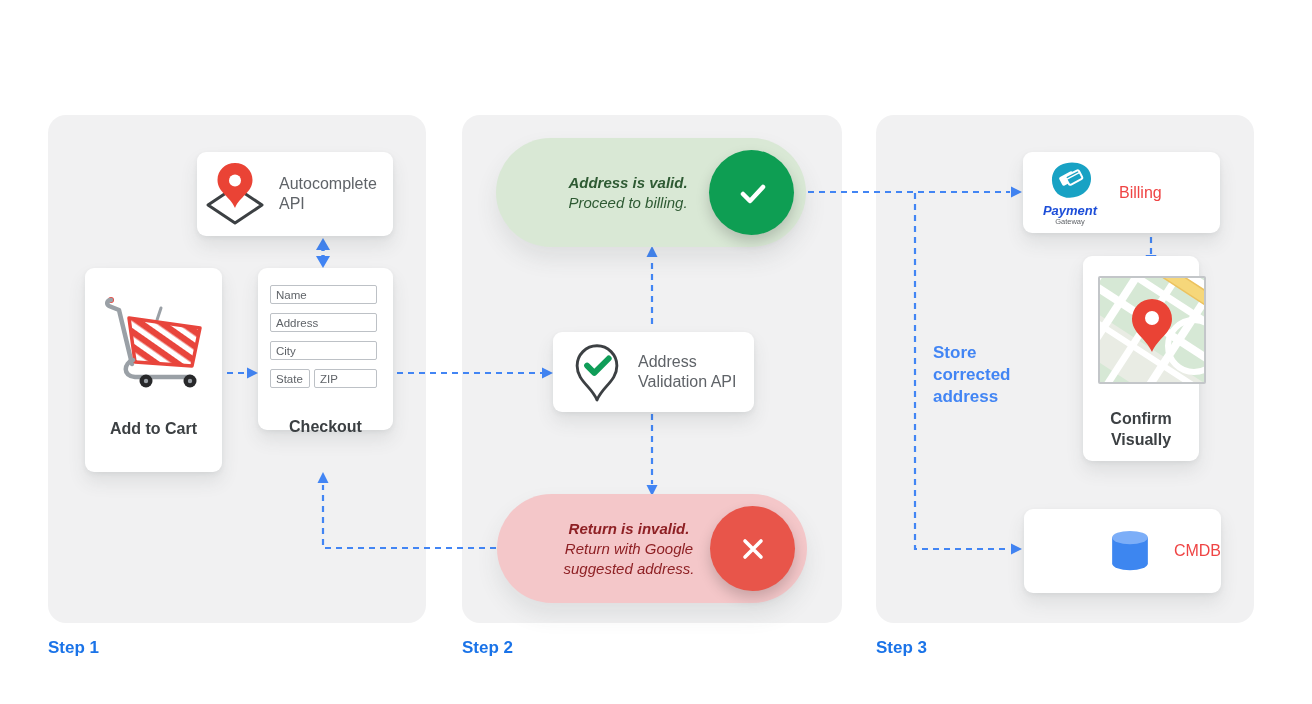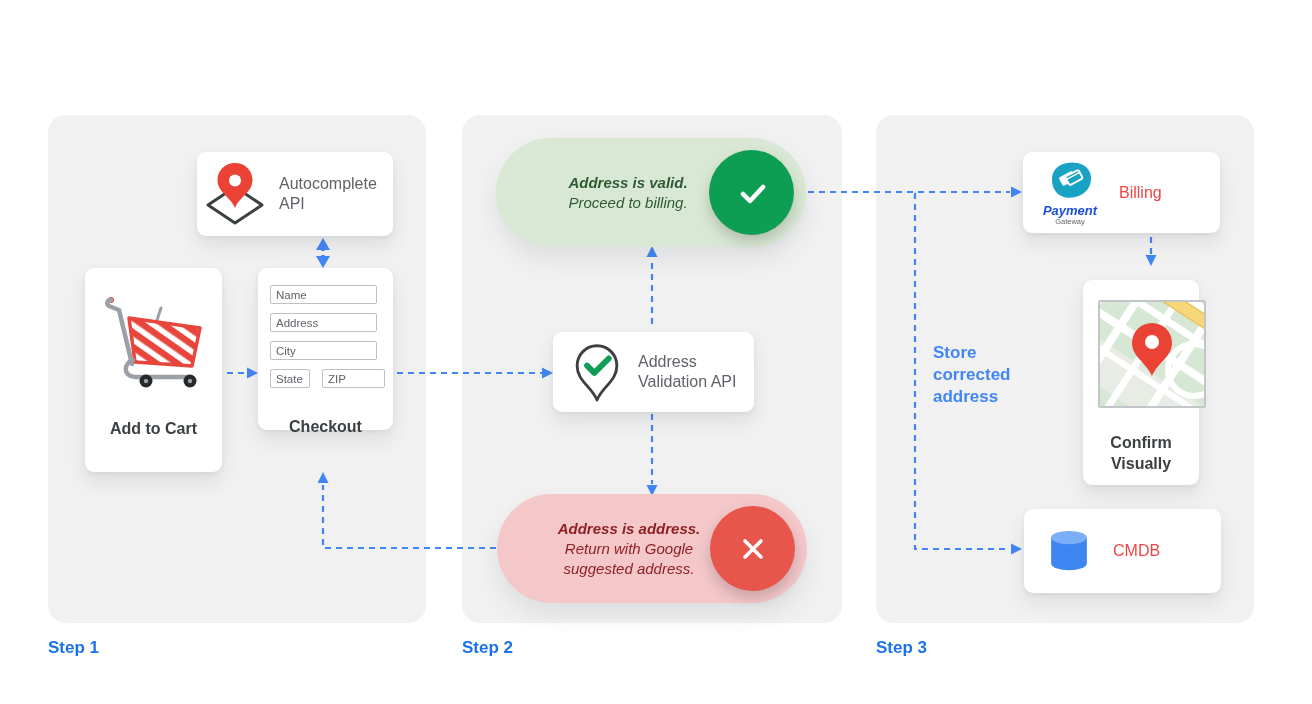--- a/index.html
+++ b/index.html
@@ -29,21 +29,21 @@
   .addcart-card{left:85px;top:268px;width:137px;height:204px;}
   .cart-art{position:absolute;left:14px;top:22px;}
   .node-label{position:absolute;left:0;width:100%;text-align:center;font-size:16px;font-weight:bold;color:#3c4043;}
   .addcart-card .node-label{top:152px;}
 
   .checkout-card{left:258px;top:268px;width:135px;height:162px;}
   .field-col{position:absolute;left:12px;top:17px;width:107px;}
   .field{display:block;box-sizing:border-box;width:107px;height:19px;margin:0 0 9px 0;border:1px solid #bdc1c6;border-radius:2px;
     background:#fff;font-family:"Liberation Sans",sans-serif;font-size:11.5px;color:#5f6368;padding:0 0 0 5px;outline:none;}
   .field::placeholder{color:#5f6368;opacity:1;}
-  .field-row{display:flex;gap:12px;}
+  .field-row{display:flex;gap:4px;}
   .field.state{width:40px;} .field.zip{width:63px;}
   .checkout-card .node-label{top:150px;}
 
   
   .pill{position:absolute;width:310px;height:109px;border-radius:56px;box-shadow:0 12px 22px rgba(60,64,67,.10);}
   .valid-pill{left:496px;top:138px;background:#d9e8d5;}
   .invalid-pill{left:497px;top:494px;background:#f4c7c9;}
   .pill-text{position:absolute;left:34px;top:0;height:100%;width:196px;display:flex;flex-direction:column;justify-content:center;
     text-align:center;font-size:15px;line-height:20px;font-style:italic;}
   .valid-pill .pill-text{color:#2e5a33;}
@@ -58,26 +58,26 @@
   .validation-card .api-text{width:116px;margin-left:13px;font-size:16px;color:#5f6368;line-height:20px;}
 
   
   .billing-card{left:1023px;top:152px;width:197px;height:81px;display:flex;align-items:center;padding-left:14px;box-sizing:border-box;}
   .pg-logo{width:66px;text-align:center;line-height:1;}
   .pg-title{font-size:13px;font-weight:bold;font-style:italic;color:#1d4ed8;margin-top:1px;}
   .pg-sub{font-size:7.5px;color:#5f6368;margin-top:1px;}
   .side-text{font-size:16px;color:#ef4444;}
   .billing-card .side-text{margin-left:16px;}
 
-  .confirm-card{left:1083px;top:280px;width:116px;height:205px;}
+  .confirm-card{left:1083px;top:256px;width:116px;height:205px;}
   .map-art{position:absolute;left:15px;top:20px;border-radius:2px;}
   .confirm-card .node-label{top:152px;line-height:21px;}
   .confirm-card .node-label span{display:inline-block;width:100px;}
 
-  .cmdb-card{left:1024px;top:509px;width:197px;height:84px;display:flex;align-items:center;padding-left:20px;box-sizing:border-box;}
+  .cmdb-card{left:1024px;top:509px;width:197px;height:84px;display:flex;align-items:center;padding-left:20px;box-sizing:border-box;justify-content:flex-end;}
   .cmdb-card .side-text{margin-left:19px;}
 
   .store-note{position:absolute;left:933px;top:342px;width:100px;font-size:17px;font-weight:bold;color:#4285f4;line-height:22px;}
 
   
   .connectors{position:absolute;left:0;top:0;pointer-events:none;}
   .dash{stroke:#4285f4;stroke-width:2.2;fill:none;stroke-dasharray:6 5;}
   .solid{stroke:#4285f4;stroke-width:3.4;fill:none;}
   .tip{fill:#4285f4;}
 </style>
@@ -201,21 +201,21 @@
   <div class="card validation-card">
     <svg width="56" height="66" viewBox="0 0 62 70">
       <path d="M31,66 C25,51 9,45 9,28 a22,22 0 1 1 44,0 c0,17 -16,23 -22,38 z" fill="#ffffff" stroke="#3c4043" stroke-width="3.2" stroke-linejoin="round"></path>
       <path d="M20,28 l8,8 l16,-16" stroke="#0f9d58" stroke-width="6.5" fill="none" stroke-linecap="round" stroke-linejoin="round"></path>
     </svg>
     <div class="api-text">Address Validation API</div>
   </div>
 
   <div class="pill invalid-pill">
     <div class="pill-text">
-      <span class="b">Address is address.</span>
+      <span class="b">Return is invalid.</span>
       <span>Return with Google suggested address.</span>
     </div>
     <div class="status-circle">
       <svg width="36" height="36" viewBox="0 0 36 36">
         <path d="M10,10 L26,26 M26,10 L10,26" stroke="#ffffff" stroke-width="3.6" stroke-linecap="round"></path>
       </svg>
     </div>
   </div>
 
   <div class="step-label" id="step2-label">Step 2</div>

